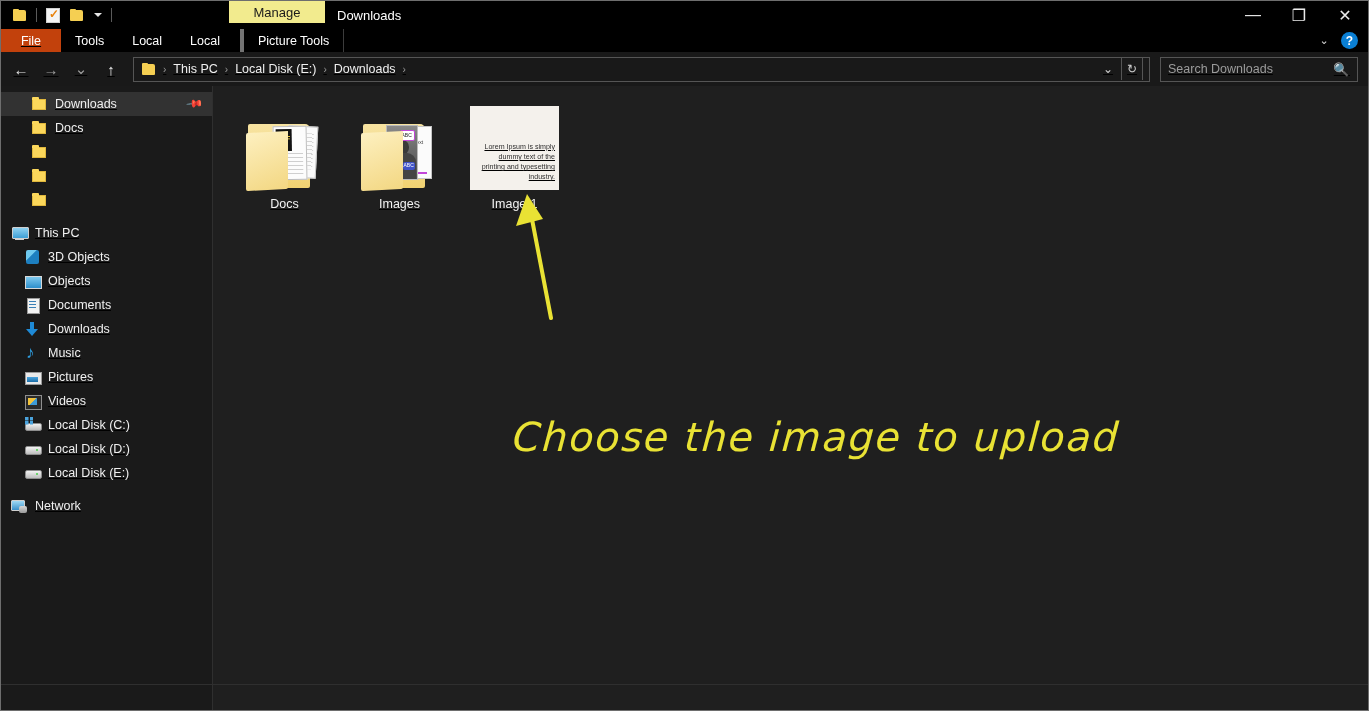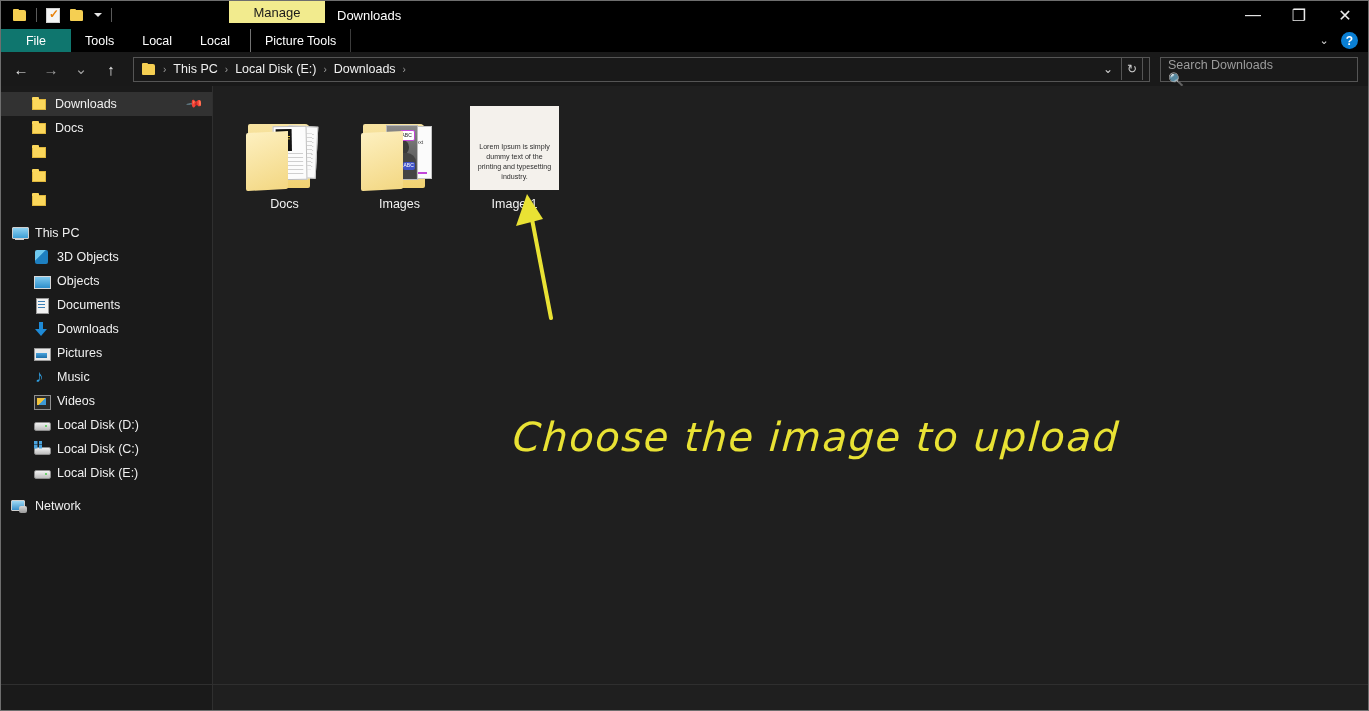--- a/index.html
+++ b/index.html
@@ -7,21 +7,21 @@
     width: 1369px; height: 711px;
     background: #1b1b1b;
     font-family: "Liberation Sans", sans-serif;
     overflow: hidden;
   }
   .window {
     position: relative;
     width: 1369px; height: 711px;
     background: #191919;
     border: 1px solid #6e6e6e;
-    display: flex; flex-direction: column;
+    display: flex; flex-direction: column; text-decoration: underline;
   }
 
   
   .titlebar {
     height: 28px; background: #000;
     display: flex; align-items: center;
     flex: 0 0 28px; position: relative;
   }
   .qat { display: flex; align-items: center; height: 28px; padding-left: 8px; gap: 2px; }
   .qat-btn {
@@ -77,23 +77,23 @@
 
   
   .ribbon {
     height: 23px; background: #000; position: relative;
     display: flex; align-items: stretch; flex: 0 0 23px;
   }
   .tab {
     display: flex; align-items: center; justify-content: center;
     color: #fff; font-size: 12.5px; padding: 0 14px; height: 23px;
   }
-  .tab-file { background: #0f766e; width: 70px; padding: 0; }
+  .tab-file { background: #c2410c; width: 60px; padding: 0; }
   .tab-picture-tools {
-    border-left: 1px solid #737373; border-right: 1px solid #3c3c3c;
+    border-left: 4px solid #737373; border-right: 1px solid #3c3c3c;
     margin-left: 6px;
   }
   .ribbon-right {
     position: absolute; right: 0; top: 0; height: 23px;
     display: flex; align-items: center; gap: 6px; padding-right: 10px;
   }
   .ribbon-caret {
     width: 22px; height: 22px; display: flex; align-items: center; justify-content: center;
     color: #d9d9d9; font-size: 11px;
   }
@@ -127,40 +127,40 @@
   .crumb-sep { color: #9a9a9a; font-size: 10px; padding: 0 1px; display:flex; align-items:center; }
   .crumb-folder { margin: 0 4px 0 2px; }
   .crumb-right {
     margin-left: auto; display: flex; align-items: center; gap: 2px;
   }
   .crumb-ctrl { width: 22px; height: 22px; display:flex; align-items:center; justify-content:center; color:#cfcfcf; font-size:12px; }
   .refresh-btn { border-left: 1px solid #555; border-right: 1px solid #555; }
   .searchbox {
     width: 198px; height: 25px; margin-left: 8px;
     border: 1px solid #555; background: #191919;
-    display: flex; padding: 0 7px; flex-direction: column;
+    display: flex; align-items: center; padding: 0 7px;
   }
   .search-ph { color: #9c9c9c; font-size: 12.5px; flex: 1; }
   .search-ico { color: #cfcfcf; font-size: 13px; }
 
   
   .body { flex: 1; display: flex; min-height: 0; }
   .sidebar {
     width: 212px; background: #1a1a1a;
     border-right: 1px solid #2f2f2f;
     padding-top: 6px; overflow: hidden;
     flex: 0 0 212px;
   }
   .nav-row {
     height: 24px; display: flex; align-items: center;
     padding-left: 10px; color: #f0f0f0; font-size: 12.5px; gap: 7px;
     position: relative;
   }
   .nav-row.indent { padding-left: 30px; }
-  .nav-row.indent2 { padding-left: 32px; }
+  .nav-row.indent2 { padding-left: 23px; }
   .nav-row.selected { background: #323232; }
   .nav-label { white-space: nowrap; overflow: hidden; }
   .pin {
     position: absolute; right: 10px; color: #b6b6b6; font-size: 11px;
     transform: rotate(40deg);
   }
   .nav-gap { height: 9px; }
 
   .ico { width: 17px; height: 17px; position: relative; flex: 0 0 17px; }
   .ico-star::before {
@@ -355,21 +355,21 @@
     position: absolute; left: 2px; bottom: 4px; width: 22px; height: 2px; background: #c246d8;
   }
 
   
   .file-thumb {
     width: 89px; height: 84px; background: #f4f1ec;
     display: flex; align-items: center; justify-content: center;
     padding: 4px;
   }
   .file-thumb-text {
-    font-size: 7.1px; color: #2e2e2e; text-align: center; line-height: 1.42;
+    font-size: 7.1px; color: #2e2e2e; text-align: right; line-height: 1.42;
     font-family: "Liberation Sans", sans-serif;
     margin-top: 28px;
   }
 
   
   .annotation-layer {
     position: absolute; inset: 0; z-index: 5; pointer-events: none;
   }
   .anno-text {
     position: absolute; left: 300px; top: 328px;
@@ -502,38 +502,38 @@
       </div>
       <div class="nav-row indent2">
         <span class="ico ico-doc"></span>
         <span class="nav-label">Documents</span>
       </div>
       <div class="nav-row indent2">
         <span class="ico ico-dl"></span>
         <span class="nav-label">Downloads</span>
       </div>
       <div class="nav-row indent2">
+        <span class="ico ico-music"></span>
+        <span class="nav-label">Music</span>
+      </div>
+      <div class="nav-row indent2">
         <span class="ico ico-pic"></span>
         <span class="nav-label">Pictures</span>
       </div>
       <div class="nav-row indent2">
-        <span class="ico ico-music"></span>
-        <span class="nav-label">Music</span>
-      </div>
-      <div class="nav-row indent2">
         <span class="ico ico-video"></span>
         <span class="nav-label">Videos</span>
       </div>
       <div class="nav-row indent2">
+        <span class="ico ico-drive-sys"></span>
+        <span class="nav-label">Local Disk (C:)</span>
+      </div>
+      <div class="nav-row indent2">
         <span class="ico ico-drive"></span>
         <span class="nav-label">Local Disk (D:)</span>
-      </div>
-      <div class="nav-row indent2">
-        <span class="ico ico-drive-sys"></span>
-        <span class="nav-label">Local Disk (C:)</span>
       </div>
       <div class="nav-row indent2">
         <span class="ico ico-drive"></span>
         <span class="nav-label">Local Disk (E:)</span>
       </div>
 
       <div class="nav-gap"></div>
 
       <div class="nav-row">
         <span class="ico ico-network"></span>

